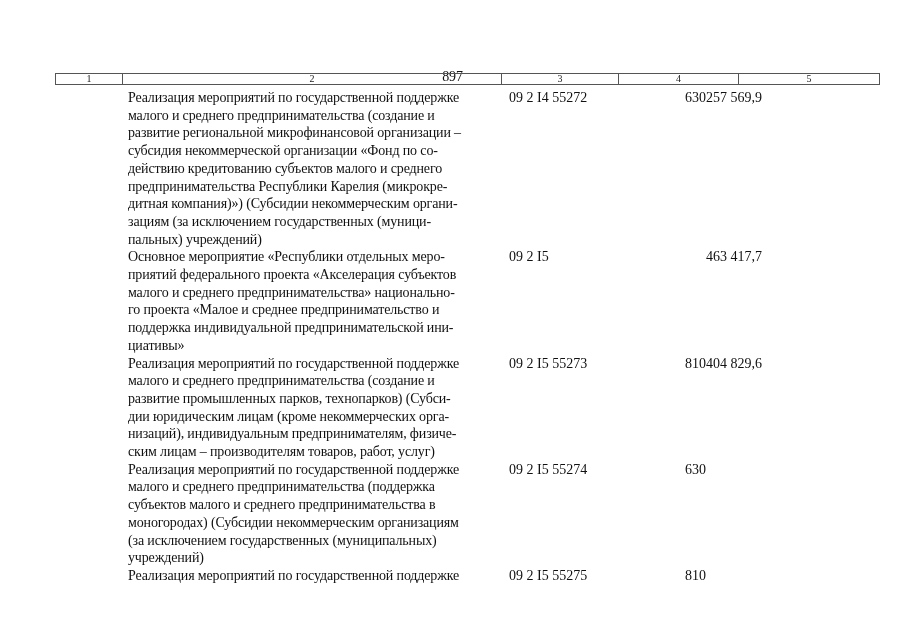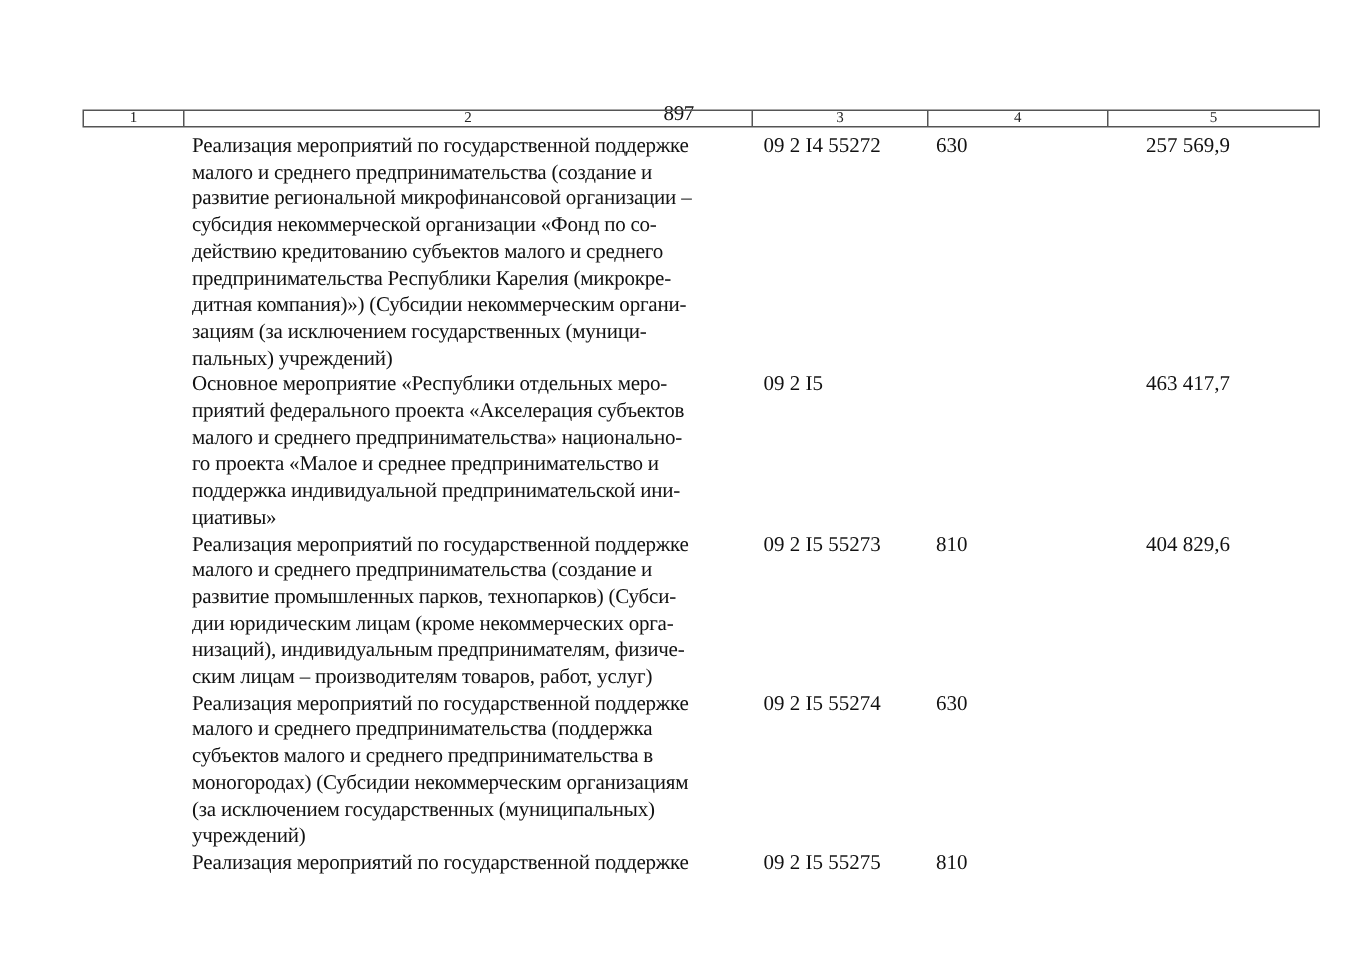--- a/index.html
+++ b/index.html
@@ -62,22 +62,22 @@
       line-height: 17.7px;
     }
     .c1 { width: 73px; flex: none; }
     .c2 {
       width: 373px;
       flex: none;
       white-space: pre-line;
       letter-spacing: -0.15px;
     }
     .c3 { width: 113px; flex: none; padding-left: 8px; box-sizing: border-box; white-space: nowrap; }
-    .c4 { width: 92px; flex: none; text-align: left; box-sizing: border-box; padding-left: 10px; }
-    .c5 { flex: 1; text-align: center; padding-right: 2px; white-space: nowrap; }
+    .c4 { width: 92px; flex: none; text-align: right; box-sizing: border-box; padding-left: 10px; }
+    .c5 { flex: 1; text-align: left; padding-right: 2px; white-space: nowrap; }
   </style>
 </head>
 <body>
 
 <div class="page-number">897</div>
 
 <div class="header-row">
   <div class="hcell hc1">1</div>
   <div class="hcell hc2">2</div>
   <div class="hcell hc3">3</div>

